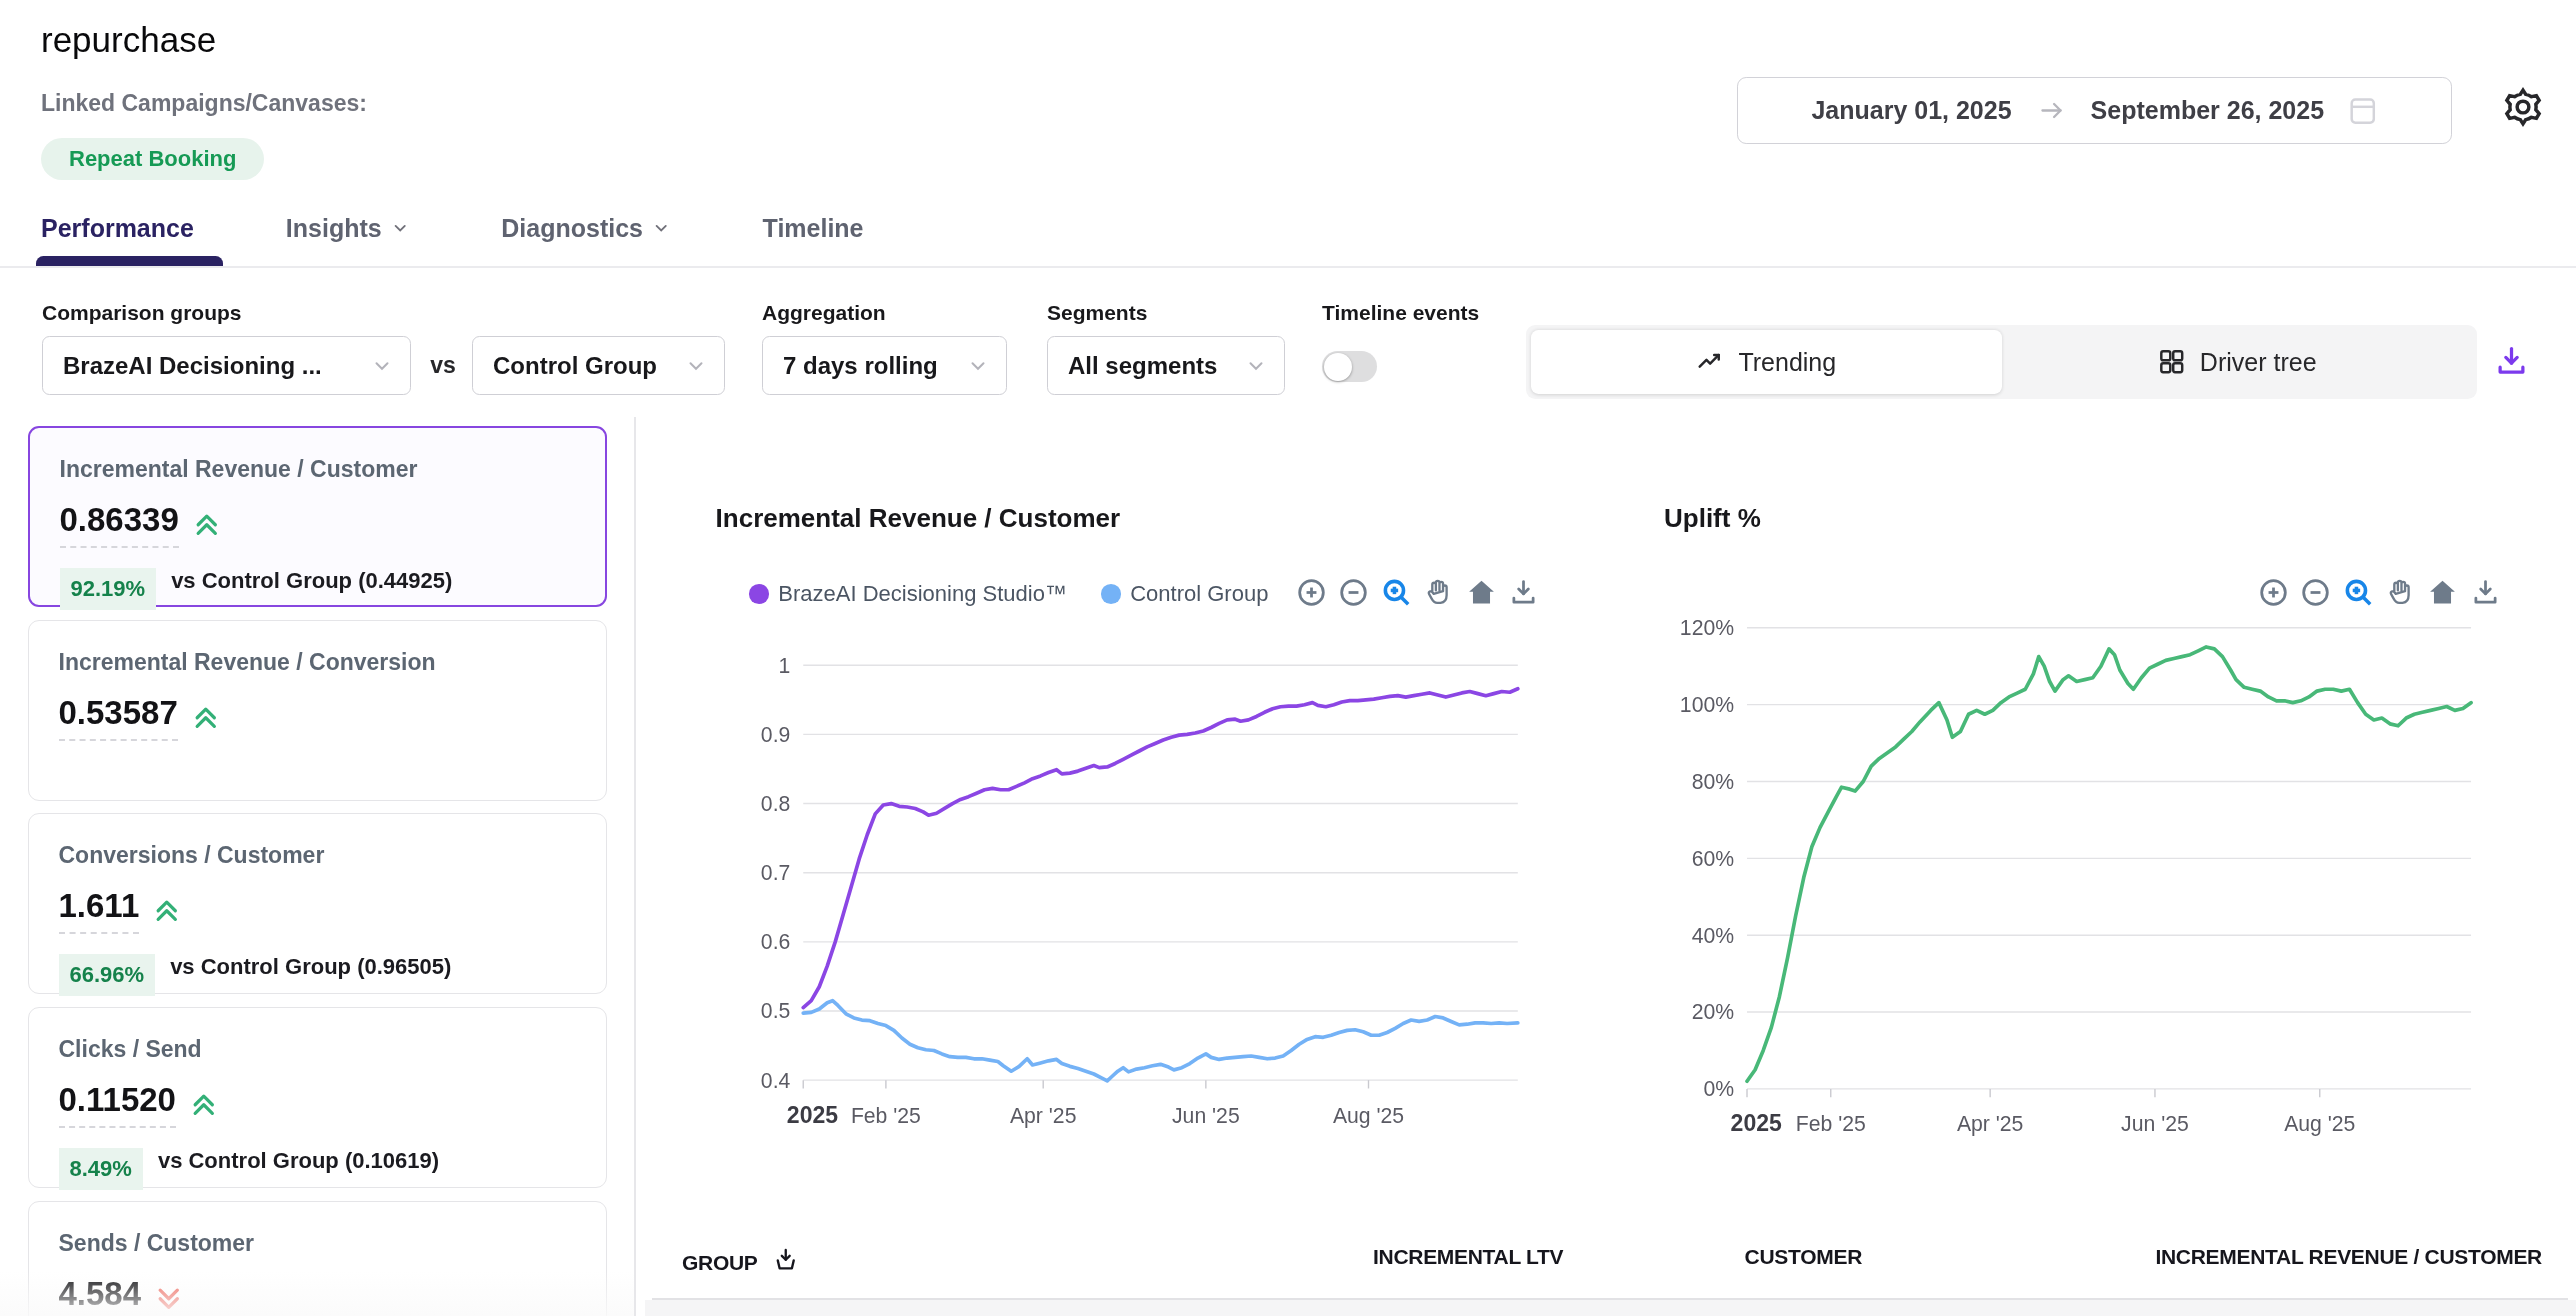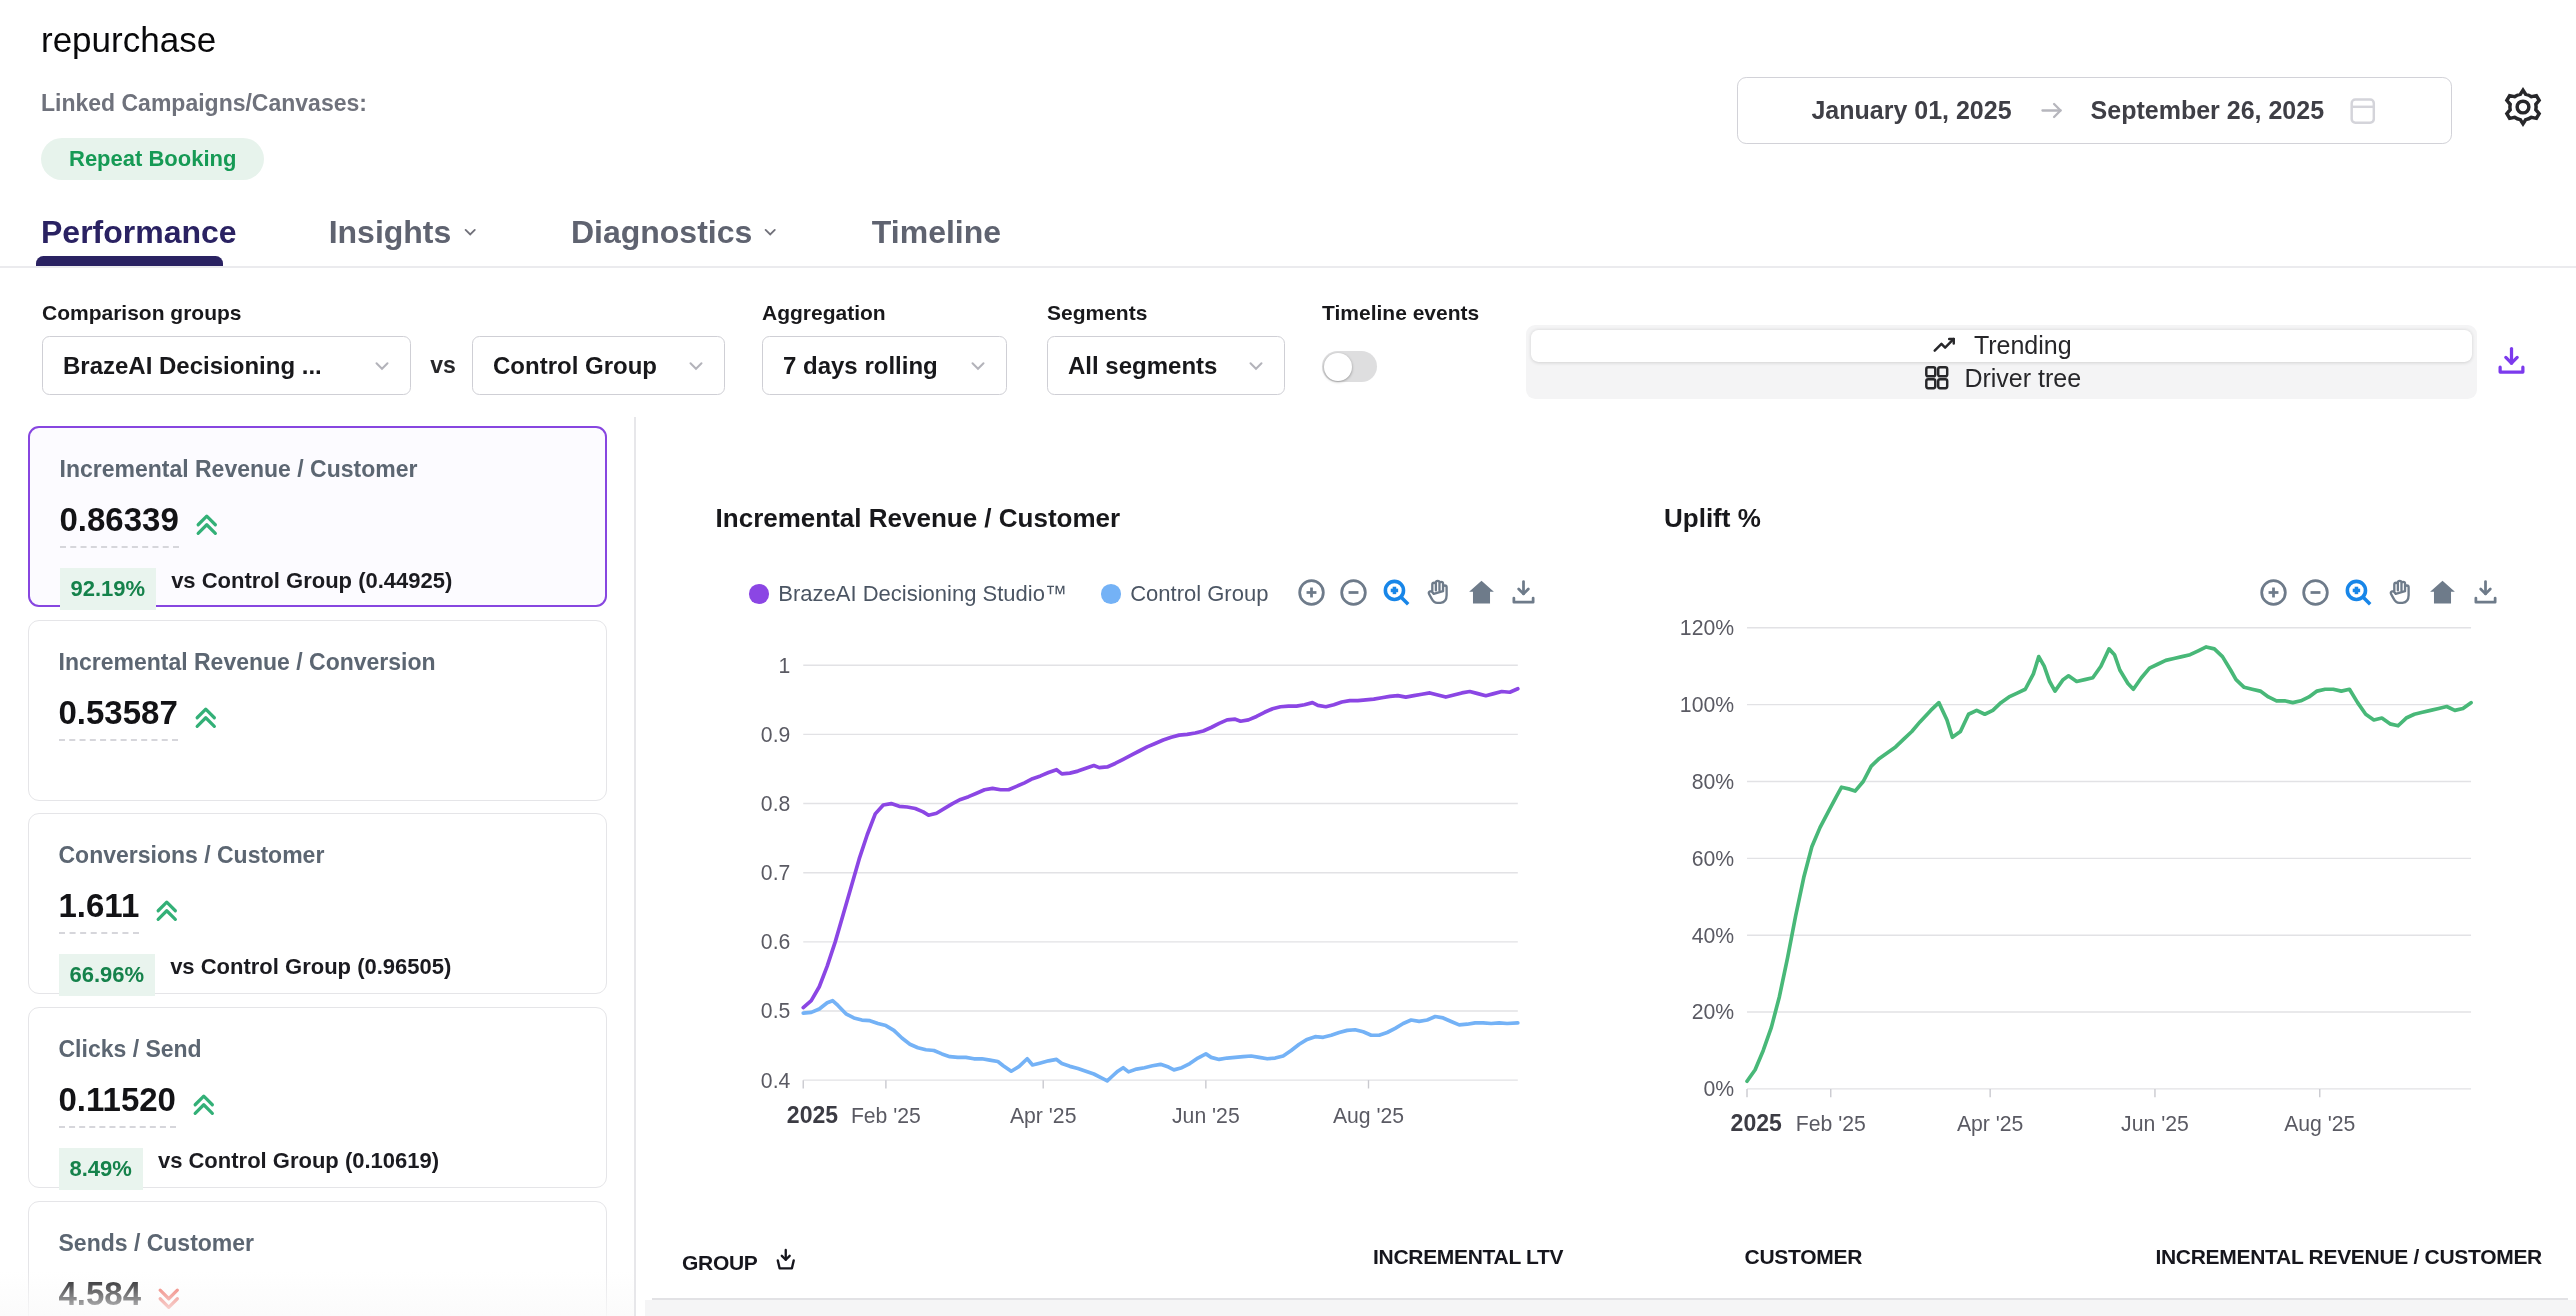--- a/index.html
+++ b/index.html
@@ -12,38 +12,38 @@
   .linked-badge { position:absolute; left:41px; top:138px; height:42px; padding:0 28px; border-radius:22px;
     background:#e7f3ec; color:#169a55; font-size:22px; font-weight:700; display:inline-flex; align-items:center; }
 
   .date-range { position:absolute; left:1737px; top:77px; width:715px; height:67px; border:1.8px solid #d2d2d8;
     border-radius:9.2px; background:#fff; display:flex; align-items:center; justify-content:center; gap:24px; }
   .date-text { font-size:25px; font-weight:700; color:#3f3f46; }
   .gear-btn { position:absolute; left:2497px; top:81px; width:52px; height:52px; display:flex; align-items:center; justify-content:center; cursor:pointer; }
 
   
   .tabs { position:absolute; left:41px; top:214px; display:flex; gap:92px; align-items:center; }
-  .tab { font-size:32px; font-weight:700; color:#5f6370; display:flex; align-items:center; gap:9.2px; cursor:pointer; }
+  .tab { font-size:25px; font-weight:700; color:#5f6370; display:flex; align-items:center; gap:9.2px; cursor:pointer; }
   .tab.active { color:#2a2262; }
   .tab-indicator { position:absolute; left:36px; top:256px; width:187px; height:12px; background:#2a2262; border-radius:7.4px 7.4px 0 0; }
   .tabs-divider { position:absolute; left:0; top:266px; width:2576px; height:1.8px; background:#ebebee; }
 
   
   .filter-label { position:absolute; top:301px; font-size:21px; font-weight:700; color:#18181b; }
   .dd { position:absolute; top:336px; height:59px; border:1.8px solid #cfcfd5; border-radius:7.4px; background:#fff;
     display:flex; align-items:center; padding:0 16.6px 0 20px; font-size:24px; font-weight:700; color:#18181b; cursor:pointer; }
   .dd .chev { margin-left:auto; padding-left:13px; }
   .vs-label { position:absolute; left:419px; top:336px; width:48px; height:59px; display:flex; align-items:center; justify-content:center;
     font-size:23px; font-weight:600; color:#27272a; }
   .toggle { position:absolute; left:1322px; top:351px; width:55px; height:31px; border-radius:15.7px; background:#dededf; cursor:pointer; }
   .toggle .knob { position:absolute; left:1.8px; top:1.8px; width:28px; height:28px; border-radius:50%; background:#fff;
     box-shadow:0 0.9px 2.8px rgba(0,0,0,.35); }
 
   .segmented { position:absolute; left:1526px; top:325px; width:951px; height:74px; background:#f4f4f5; border-radius:9.2px;
-    display:flex; padding:4.6px;flex-direction:column; }
+    display:flex; padding:4.6px; }
   .seg-btn { flex:1; display:flex; align-items:center; justify-content:center; gap:13px; font-size:25px; font-weight:500; color:#27272a;
     border-radius:7.4px; cursor:pointer; }
   .seg-btn.active { background:#fff; box-shadow:0 0.9px 3.7px rgba(0,0,0,.14); }
   .download-top { position:absolute; left:2489px; top:339px; width:44px; height:44px; display:flex; align-items:center; justify-content:center; cursor:pointer; }
 
   
   .v-divider { position:absolute; left:634px; top:417px; bottom:0; width:1.8px; background:#e7e7ea; }
 
   .sidebar { position:absolute; left:0; top:415px; width:634px; bottom:0; }
   .metric-card { position:absolute; left:28px; width:579px; height:181px; background:#fff; border:1.8px solid #e5e5e8;

